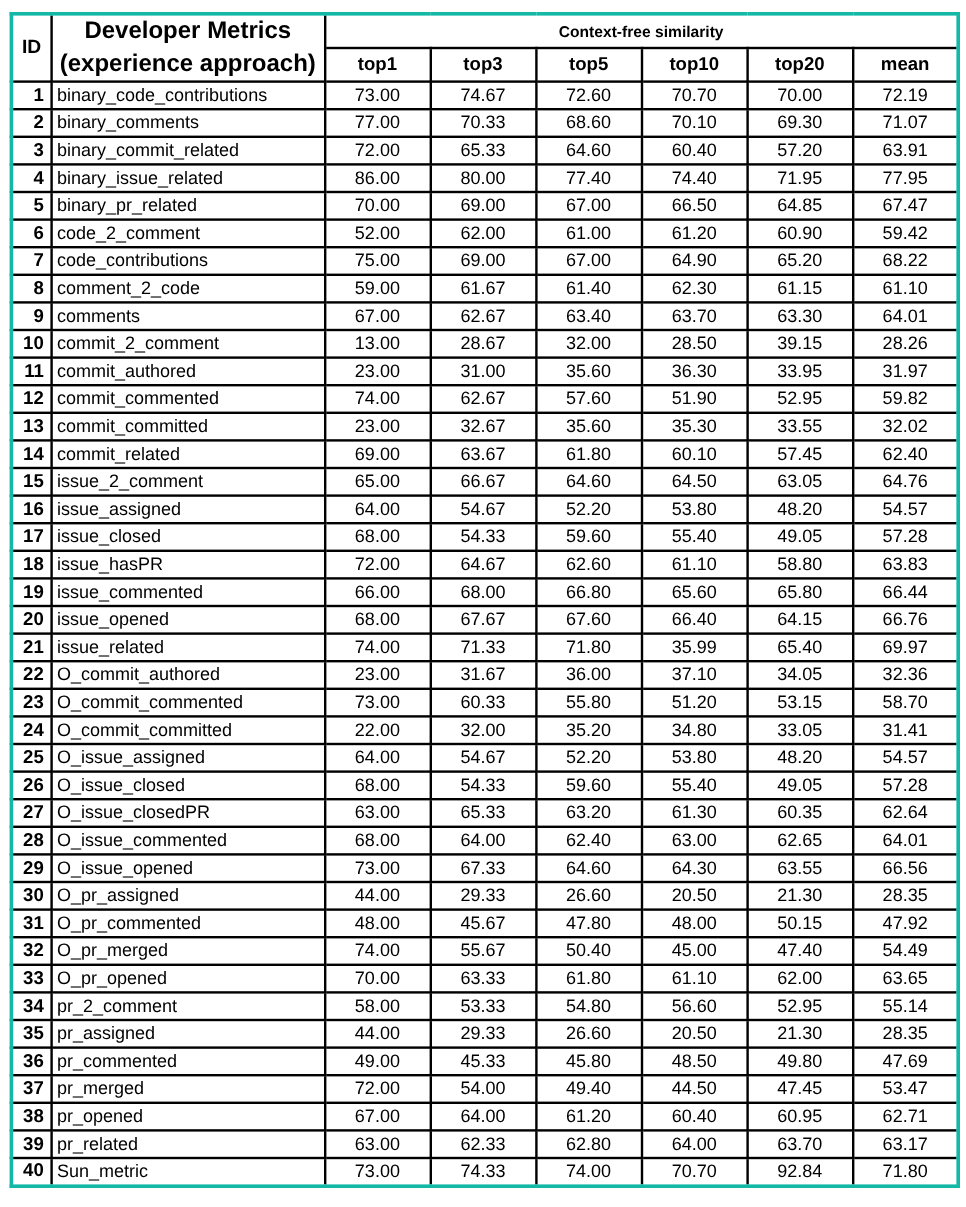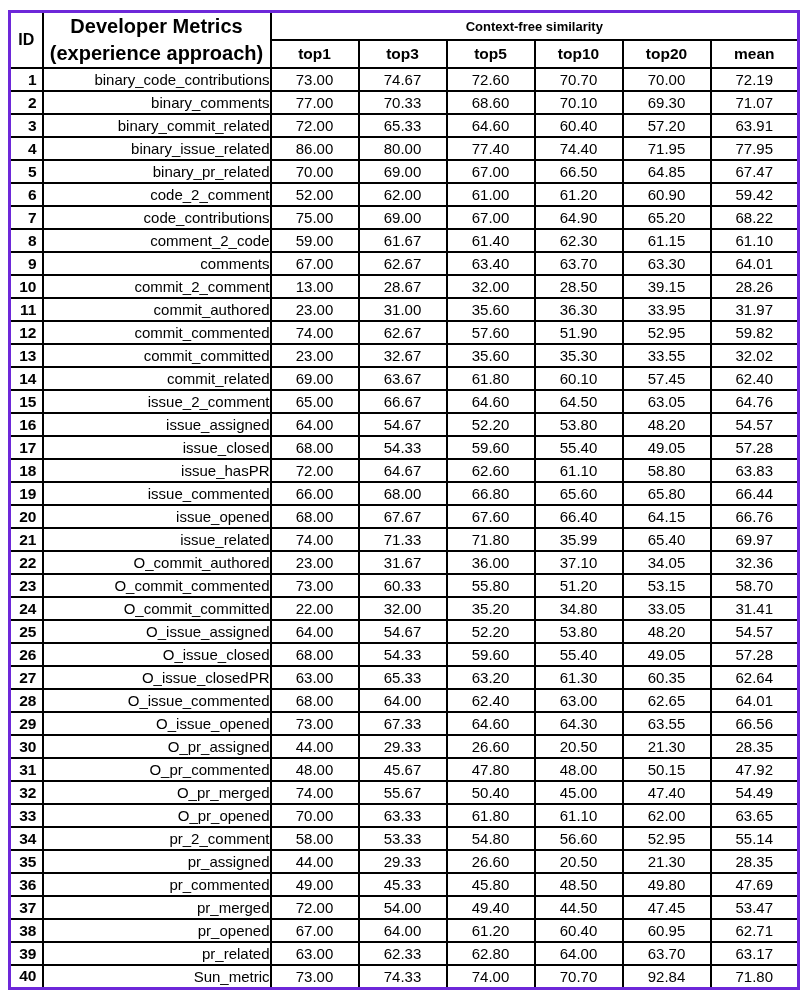--- a/index.html
+++ b/index.html
@@ -17,21 +17,21 @@
   }
   table.metrics {
     border-collapse: collapse;
     table-layout: fixed;
     width: 789px;
   }
   table.metrics, table.metrics th, table.metrics td {
     border: 2px solid #000;
   }
   table.metrics {
-    border: 3px solid #6d28d9;
+    border: 3px solid #14b8a6;
   }
   table.metrics th {
     font-weight: bold;
     text-align: center;
     vertical-align: middle;
     padding: 0;
   }
   th.group-head {
     font-size: 13px;
     height: 24px;
@@ -57,21 +57,21 @@
     overflow: hidden;
     white-space: nowrap;
   }
   td.id {
     text-align: right;
     font-weight: bold;
     padding-right: 5px;
     font-size: 15.5px;
   }
   td.name {
-    text-align: right;
+    text-align: left;
     padding-left: 4px;
   }
   td.val {
     text-align: center;
   }
 </style>
 </head>
 <body>
 
 <div class="page">

